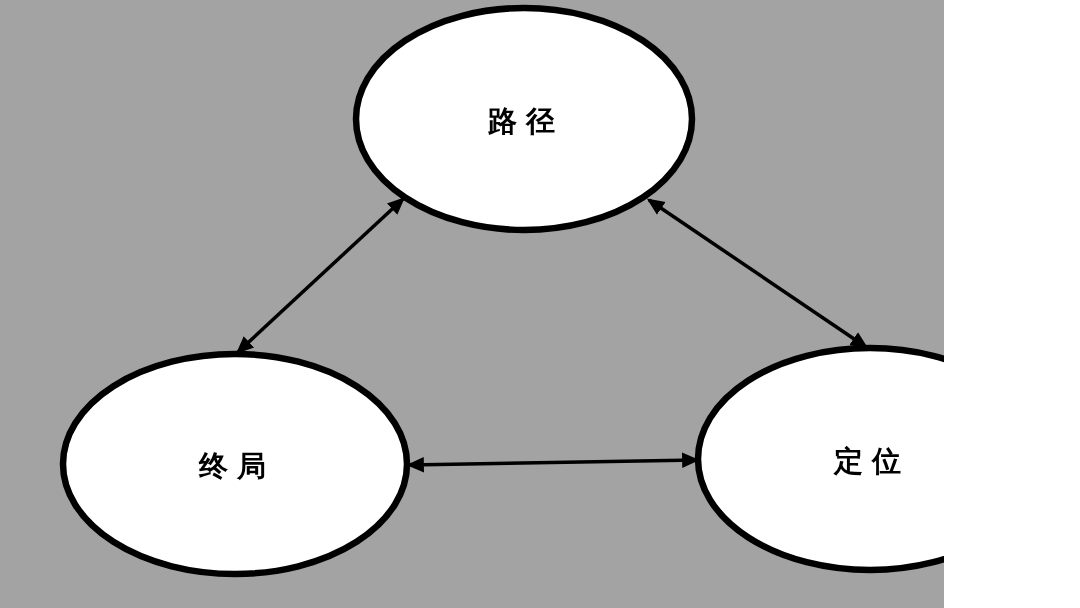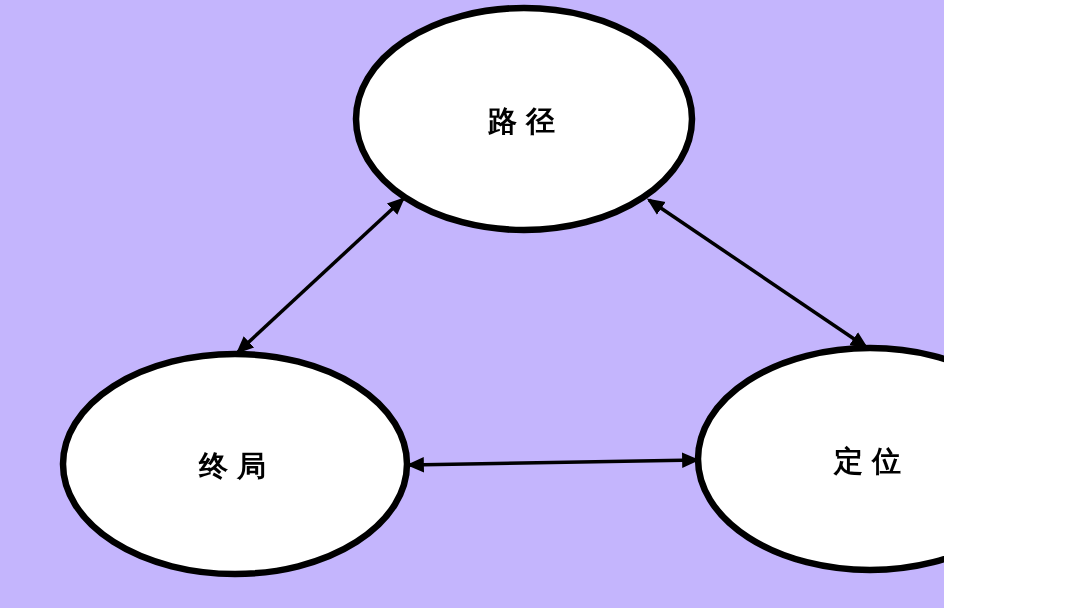--- a/index.html
+++ b/index.html
@@ -4,21 +4,21 @@
 <style>
   html, body {
     margin: 0;
     padding: 0;
     background: #ffffff;
   }
   .canvas {
     position: relative;
     width: 944px;
     height: 608px;
-    background: #c4b5fd;
+    background: #a3a3a3;
     overflow: hidden;
     font-family: "DejaVu Serif", serif;
   }
   svg {
     display: block;
   }
   .node-ellipse {
     fill: #ffffff;
     stroke: #000000;
     stroke-width: 6.5;

